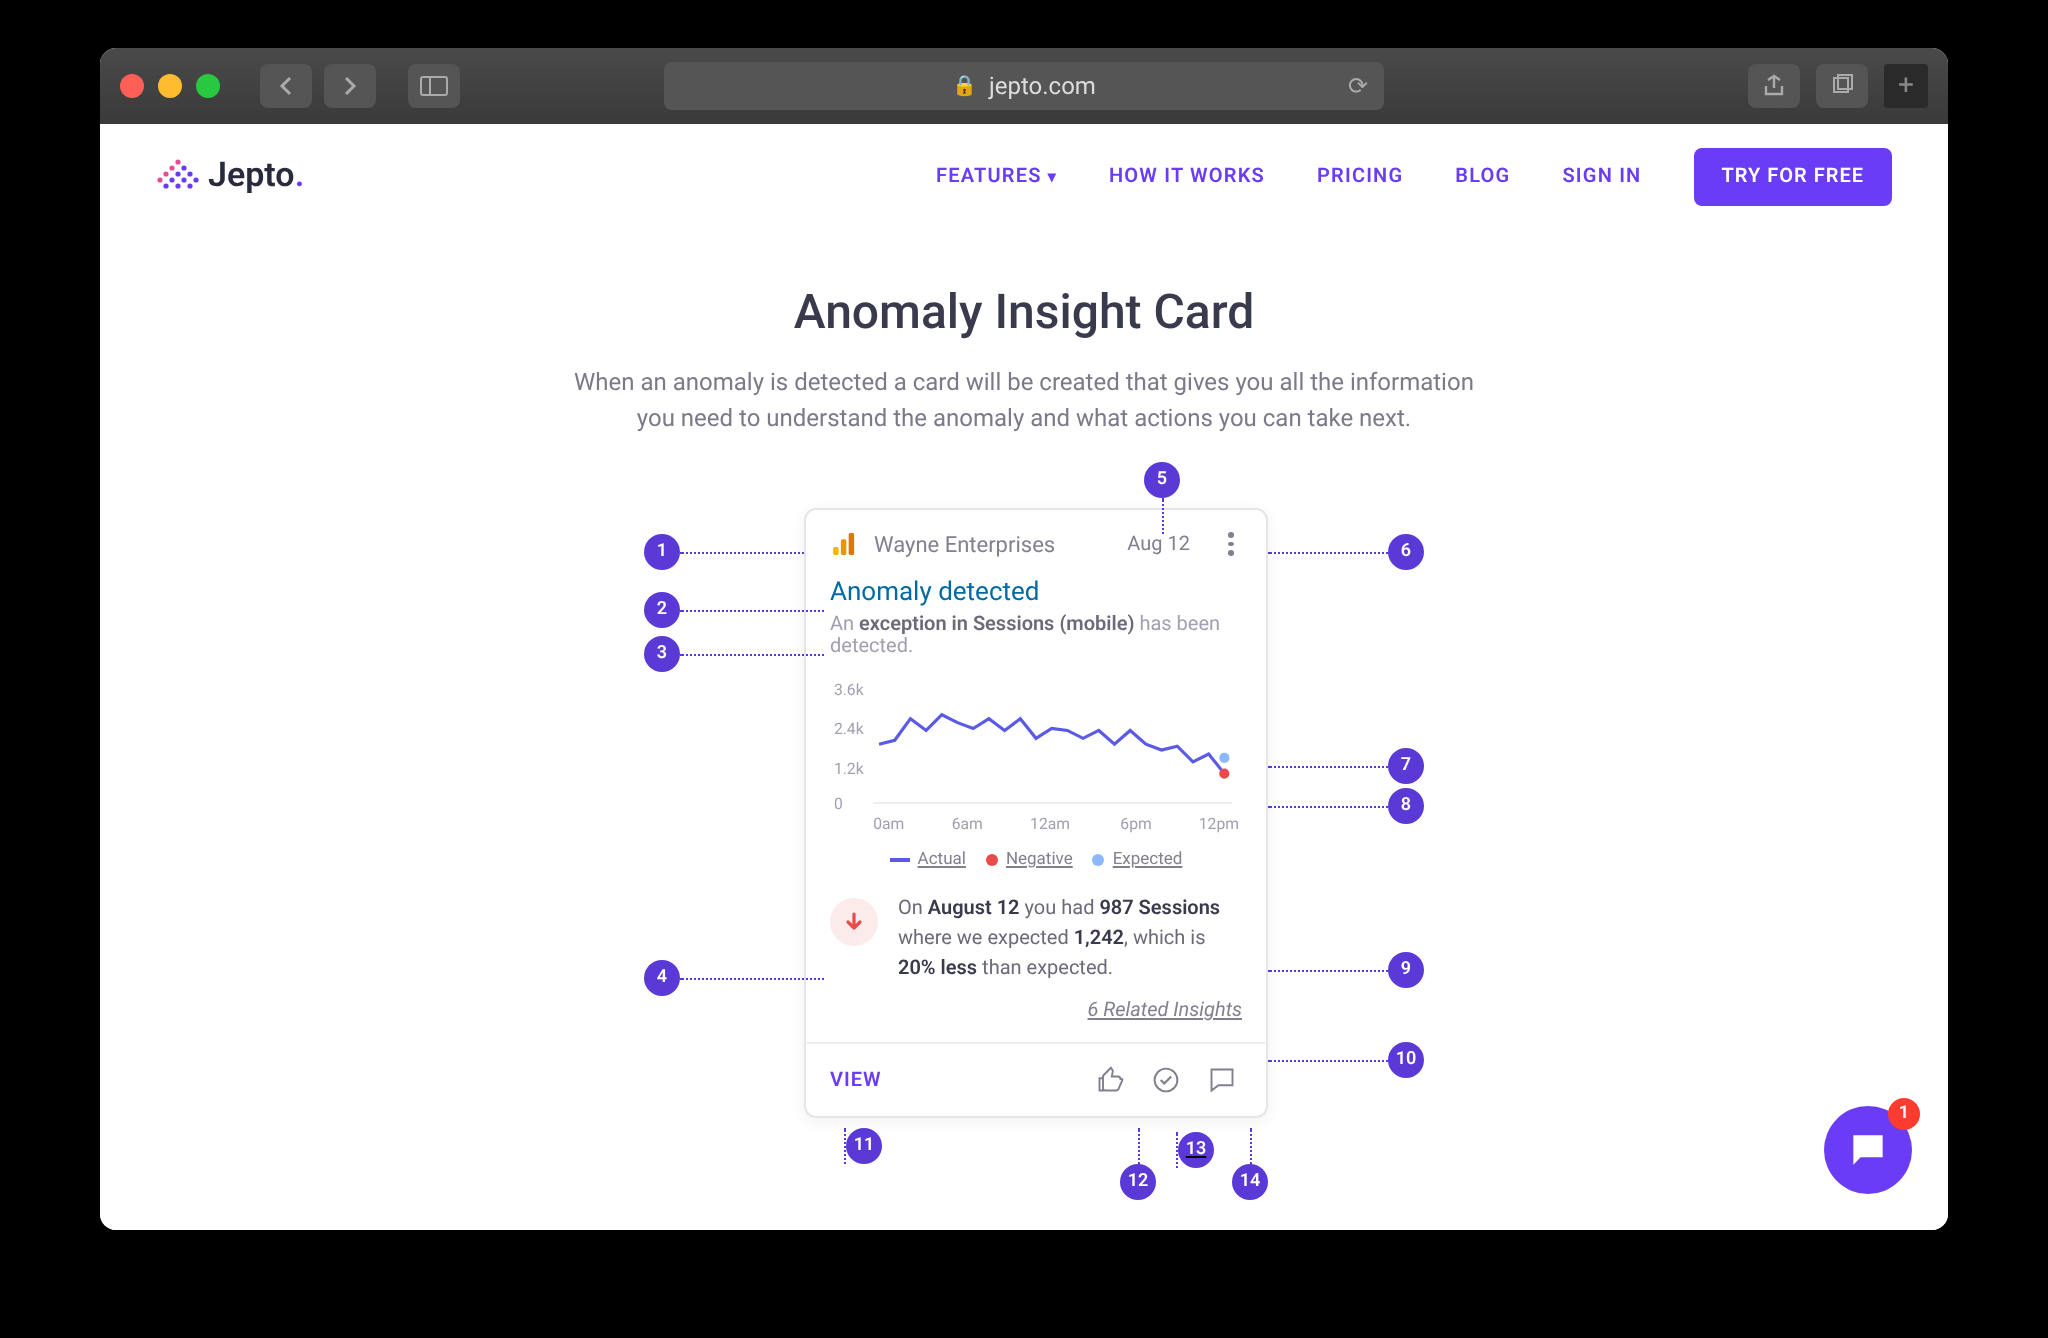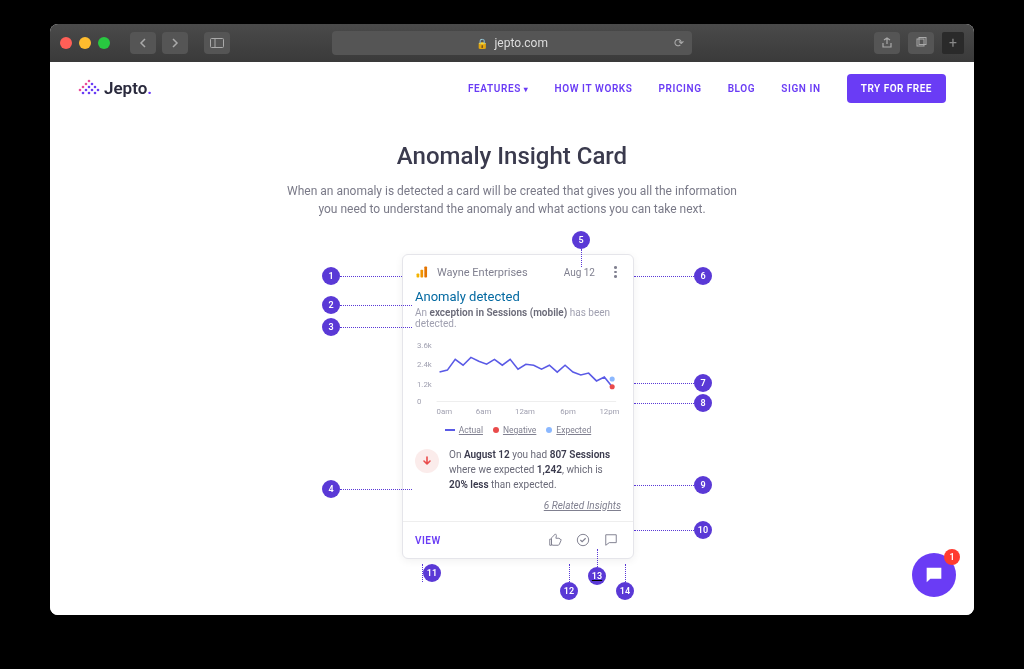--- a/index.html
+++ b/index.html
@@ -222,21 +222,21 @@
               </span>
           </div>
         </div>
         <div class="summary">
           <div class="trend-icon">
             <svg viewBox="0 0 12 12">
                 <path d="M6 2v7M3 6l3 3 3-3" stroke="#e94b4b" stroke-width="1.6" fill="none" stroke-linecap="round" stroke-linejoin="round"></path>
               </svg>
           </div>
           <div class="summary-text">
-            <span>On </span><b>August 12</b><span> you had </span><b>807 Sessions</b><span> where we expected </span><b>1,242</b><span>, which is </span><b>20% less</b><span> than expected.</span>
+            <span>On </span><b>August 12</b><span> you had </span><b>987 Sessions</b><span> where we expected </span><b>1,242</b><span>, which is </span><b>20% less</b><span> than expected.</span>
           </div>
         </div>
         <div class="related">6 Related Insights</div>
         <div class="card-foot">
           <span class="view-btn">VIEW</span>
           <div class="foot-icons">
             <span class="foot-icon">
               <svg viewBox="0 0 16 16">
                   <path d="M2 14h2V7H2v7zm12-6.5c0-.8-.7-1.5-1.5-1.5H9l.6-2.9c.1-.4-.1-.8-.4-1.1L8.5 1 4.3 5.3C4.1 5.5 4 5.7 4 6v6.5c0 .8.7 1.5 1.5 1.5h6c.6 0 1.1-.4 1.4-.9l1.9-4.4c.1-.2.2-.4.2-.7v-.5z" fill="none" stroke="#808090" stroke-width="1.1"></path>
                 </svg>
@@ -300,21 +300,21 @@
       </div>
 
       <div class="callout" style="left:190px; top:318px; ">
         <div class="vline" style="height:18px;"></div>
           <span class="bubble">11</span>
       </div>
       <div class="callout" style="left:328px; top:318px; flex-direction:column;">
         <div class="vline" style="height:18px;"></div>
           <span class="bubble">12</span>
       </div>
-      <div class="callout" style="left:356px; top:303px; flex-direction:column;text-decoration:underline;">
+      <div class="callout" style="left:356px; top:320px; text-decoration:underline;">
         <div class="vline" style="height:18px;"></div>
           <span class="bubble">13</span>
       </div>
       <div class="callout" style="left:384px; top:318px; flex-direction:column;">
         <div class="vline" style="height:18px;"></div>
           <span class="bubble">14</span>
       </div>
     </div>
 
     <div class="chat">

